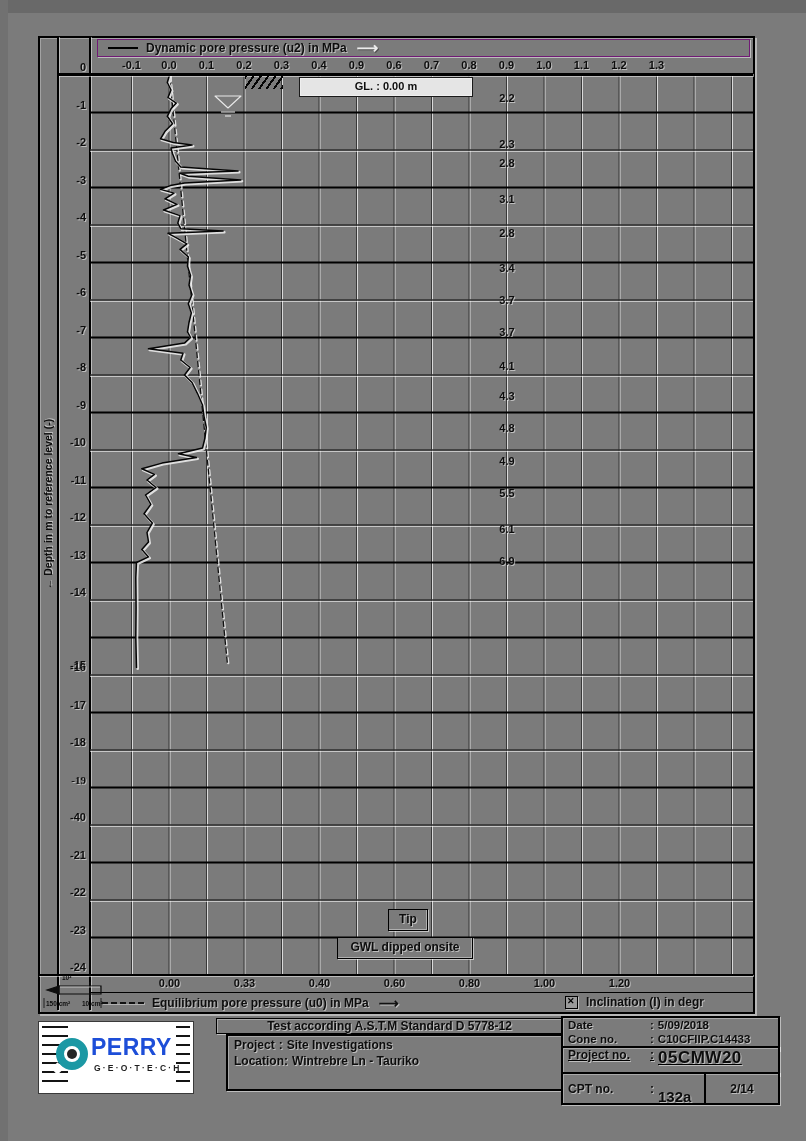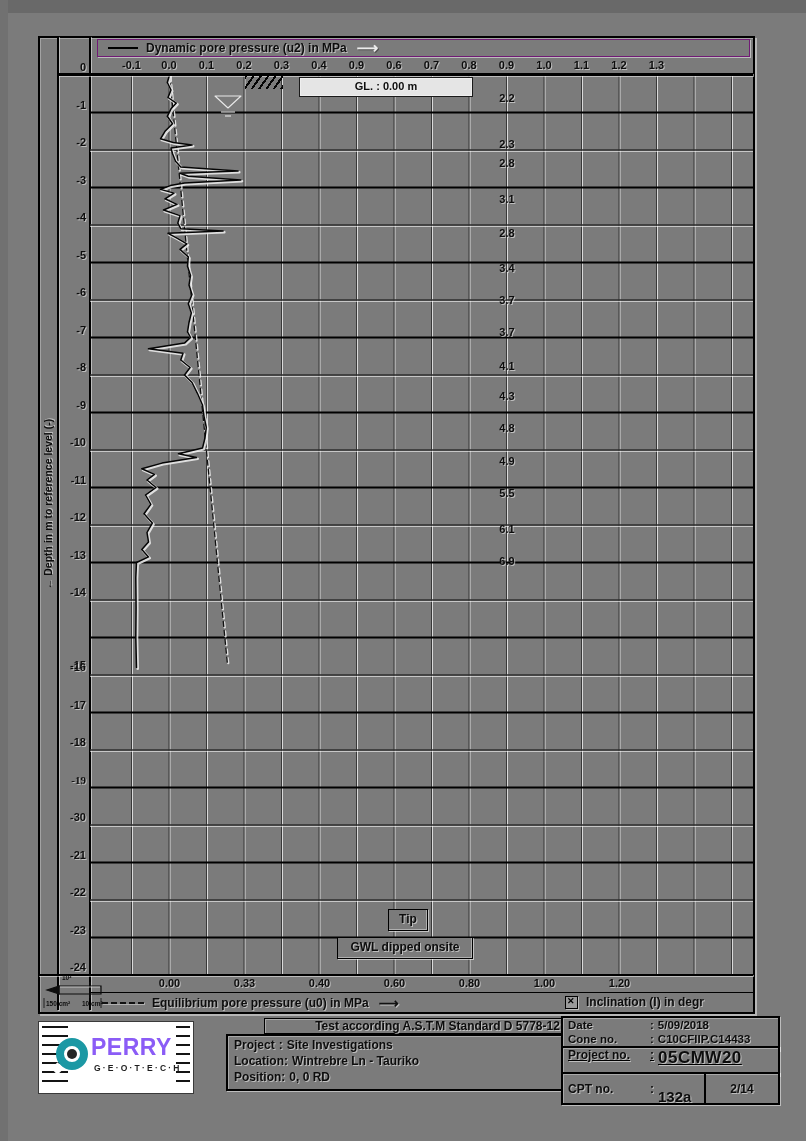--- a/index.html
+++ b/index.html
@@ -27,27 +27,27 @@
   #legend-bottom .arr{font-size:14px;font-weight:bold;color:#111;margin-left:10px;line-height:10px;text-shadow:1px 1px 0 rgba(255,255,255,.5);}
   #incl-legend{position:absolute;left:565px;top:995px;display:flex;align-items:center;}
   #checkbox{width:11px;height:11px;border:1px solid #000;background:#9a9a9a;box-shadow:1px 1px 0 rgba(255,255,255,.5);position:relative;margin-right:8px;}
   #checkbox:before{content:"\2715";position:absolute;left:1px;top:-1px;font-size:9px;font-weight:bold;color:#000;}
   
   #logo-box{position:absolute;left:38px;top:1021px;width:154px;height:71px;background:#fff;border:1px solid #3a3a3a;}
   .stripes{position:absolute;top:4px;height:62px;background:repeating-linear-gradient(to bottom,#141414 0 2px,rgba(0,0,0,0) 2px 9px);}
   #logo-ring{position:absolute;left:17px;top:16px;width:16px;height:16px;border:8px solid #1b98a4;border-radius:50%;background:#fff;}
   #logo-ring .notch{position:absolute;left:-11px;bottom:-11px;width:9px;height:9px;background:#fff;transform:rotate(45deg);}
   #logo-ring .dot{position:absolute;left:3px;top:3px;width:10px;height:10px;border-radius:50%;background:#262626;}
-  #logo-brand{position:absolute;left:52px;top:12px;font-size:23px;font-weight:bold;color:#8b5cf6;letter-spacing:.5px;}
+  #logo-brand{position:absolute;left:52px;top:12px;font-size:23px;font-weight:bold;color:#1d4ed8;letter-spacing:.5px;}
   #logo-sub{position:absolute;left:55px;top:41px;font-size:8.5px;font-weight:bold;color:#1e1e1e;letter-spacing:2.2px;}
   .fbox{position:absolute;border:2px solid #000;box-shadow:1px 1px 0 rgba(255,255,255,.5), inset 1px 1px 0 rgba(255,255,255,.35);background:#7b7b7b;}
   .frow{display:flex;align-items:baseline;font-size:12px;font-weight:bold;}
   .frow .fl{display:inline-block;}
   .frow .fc{display:inline-block;margin:0 4px;}
-  #footer-title{left:216px;top:1018px;width:345px;height:14px;text-align:center;font-size:12px;font-weight:bold;line-height:14px;margin-left:48px;}
+  #footer-title{left:216px;top:1018px;width:345px;height:14px;text-align:center;font-size:12px;font-weight:bold;line-height:14px;}
   #footer-main{left:226px;top:1034px;width:351px;height:51px;padding:2px 0 0 6px;}
   #footer-main .frow{height:16px;}
   #fr-right1{left:561px;top:1016px;width:210px;height:30px;padding:1px 0 0 5px;}
   #fr-right1 .frow{height:14px;font-size:11.5px;}
   #fr-right2{left:561px;top:1046px;width:210px;height:26px;padding:0 0 0 5px;display:flex;align-items:flex-start;text-decoration:underline;}
   #fr-right3{left:561px;top:1072px;width:210px;height:29px;padding:0 0 0 5px;display:flex;align-items:center;}
   #sheet-cell{position:absolute;right:0;top:0;width:72px;height:100%;border-left:2px solid #000;display:flex;align-items:center;justify-content:center;font-size:12px;font-weight:bold;}
   .bigval{font-size:17px;font-weight:bold;letter-spacing:.5px;}
   .midval{font-size:15px;font-weight:bold;margin-top:15px;}
   #cone-svg text{font-size:6.5px;font-weight:bold;fill:#0d0d0d;}
@@ -105,21 +105,21 @@
       <span class="dtick emboss" style="left: 56px; top: 436px;">-10</span>
       <span class="dtick emboss" style="left: 56px; top: 473.5px;">-11</span>
       <span class="dtick emboss" style="left: 56px; top: 511px;">-12</span>
       <span class="dtick emboss" style="left: 56px; top: 548.5px;">-13</span>
       <span class="dtick emboss" style="left: 56px; top: 586px;">-14</span>
       <span class="dtick emboss" style="left: 56px; top: 659px;">-15</span>
       <span class="dtick emboss" style="left: 56px; top: 661px;">-16</span>
       <span class="dtick emboss" style="left: 56px; top: 698.5px;">-17</span>
       <span class="dtick emboss" style="left: 56px; top: 736px;">-18</span>
       <span class="dtick emboss" style="left: 56px; top: 773.5px; font-family: Liberation Serif, serif;">-19</span>
-      <span class="dtick emboss" style="left: 56px; top: 811px;">-30</span>
+      <span class="dtick emboss" style="left: 56px; top: 811px;">-40</span>
       <span class="dtick emboss" style="left: 56px; top: 848.5px;">-21</span>
       <span class="dtick emboss" style="left: 56px; top: 886px;">-22</span>
       <span class="dtick emboss" style="left: 56px; top: 923.5px;">-23</span>
       <span class="dtick emboss" style="left: 56px; top: 961px;">-24</span>
     </div>
 
   <svg id="plot-svg" class="abs" style="left:90px;top:75px;" width="663" height="900" viewBox="90 75 663 900">
       <line x1="132.5" y1="75" x2="132.5" y2="975" stroke="rgba(255,255,255,0.72)" stroke-width="1"></line>
       <line x1="131.5" y1="75" x2="131.5" y2="975" stroke="#383838" stroke-width="1"></line>
       <line x1="170" y1="75" x2="170" y2="975" stroke="rgba(255,255,255,0.72)" stroke-width="1"></line>
@@ -276,25 +276,20 @@
     <div class="frow emboss">
       <span class="fl">Project</span>
       <span class="fc">:</span>
       <span>Site Investigations</span>
     </div>
     <div class="frow emboss">
       <span class="fl">Location:</span>
       <span style="width:4px;"></span>
       <span>Wintrebre Ln - Tauriko</span>
     </div>
-    <div class="frow emboss">
-      <span class="fl">Position:</span>
-      <span style="width:4px;"></span>
-      <span>0, 0 RD</span>
-    </div>
   </div>
 
   <div class="fbox" id="fr-right1">
     <div class="frow emboss">
       <span class="fl" style="width:78px;">Date</span>
       <span class="fc">:</span>
       <span>5/09/2018</span>
     </div>
     <div class="frow emboss">
       <span class="fl" style="width:78px;">Cone no.</span>

